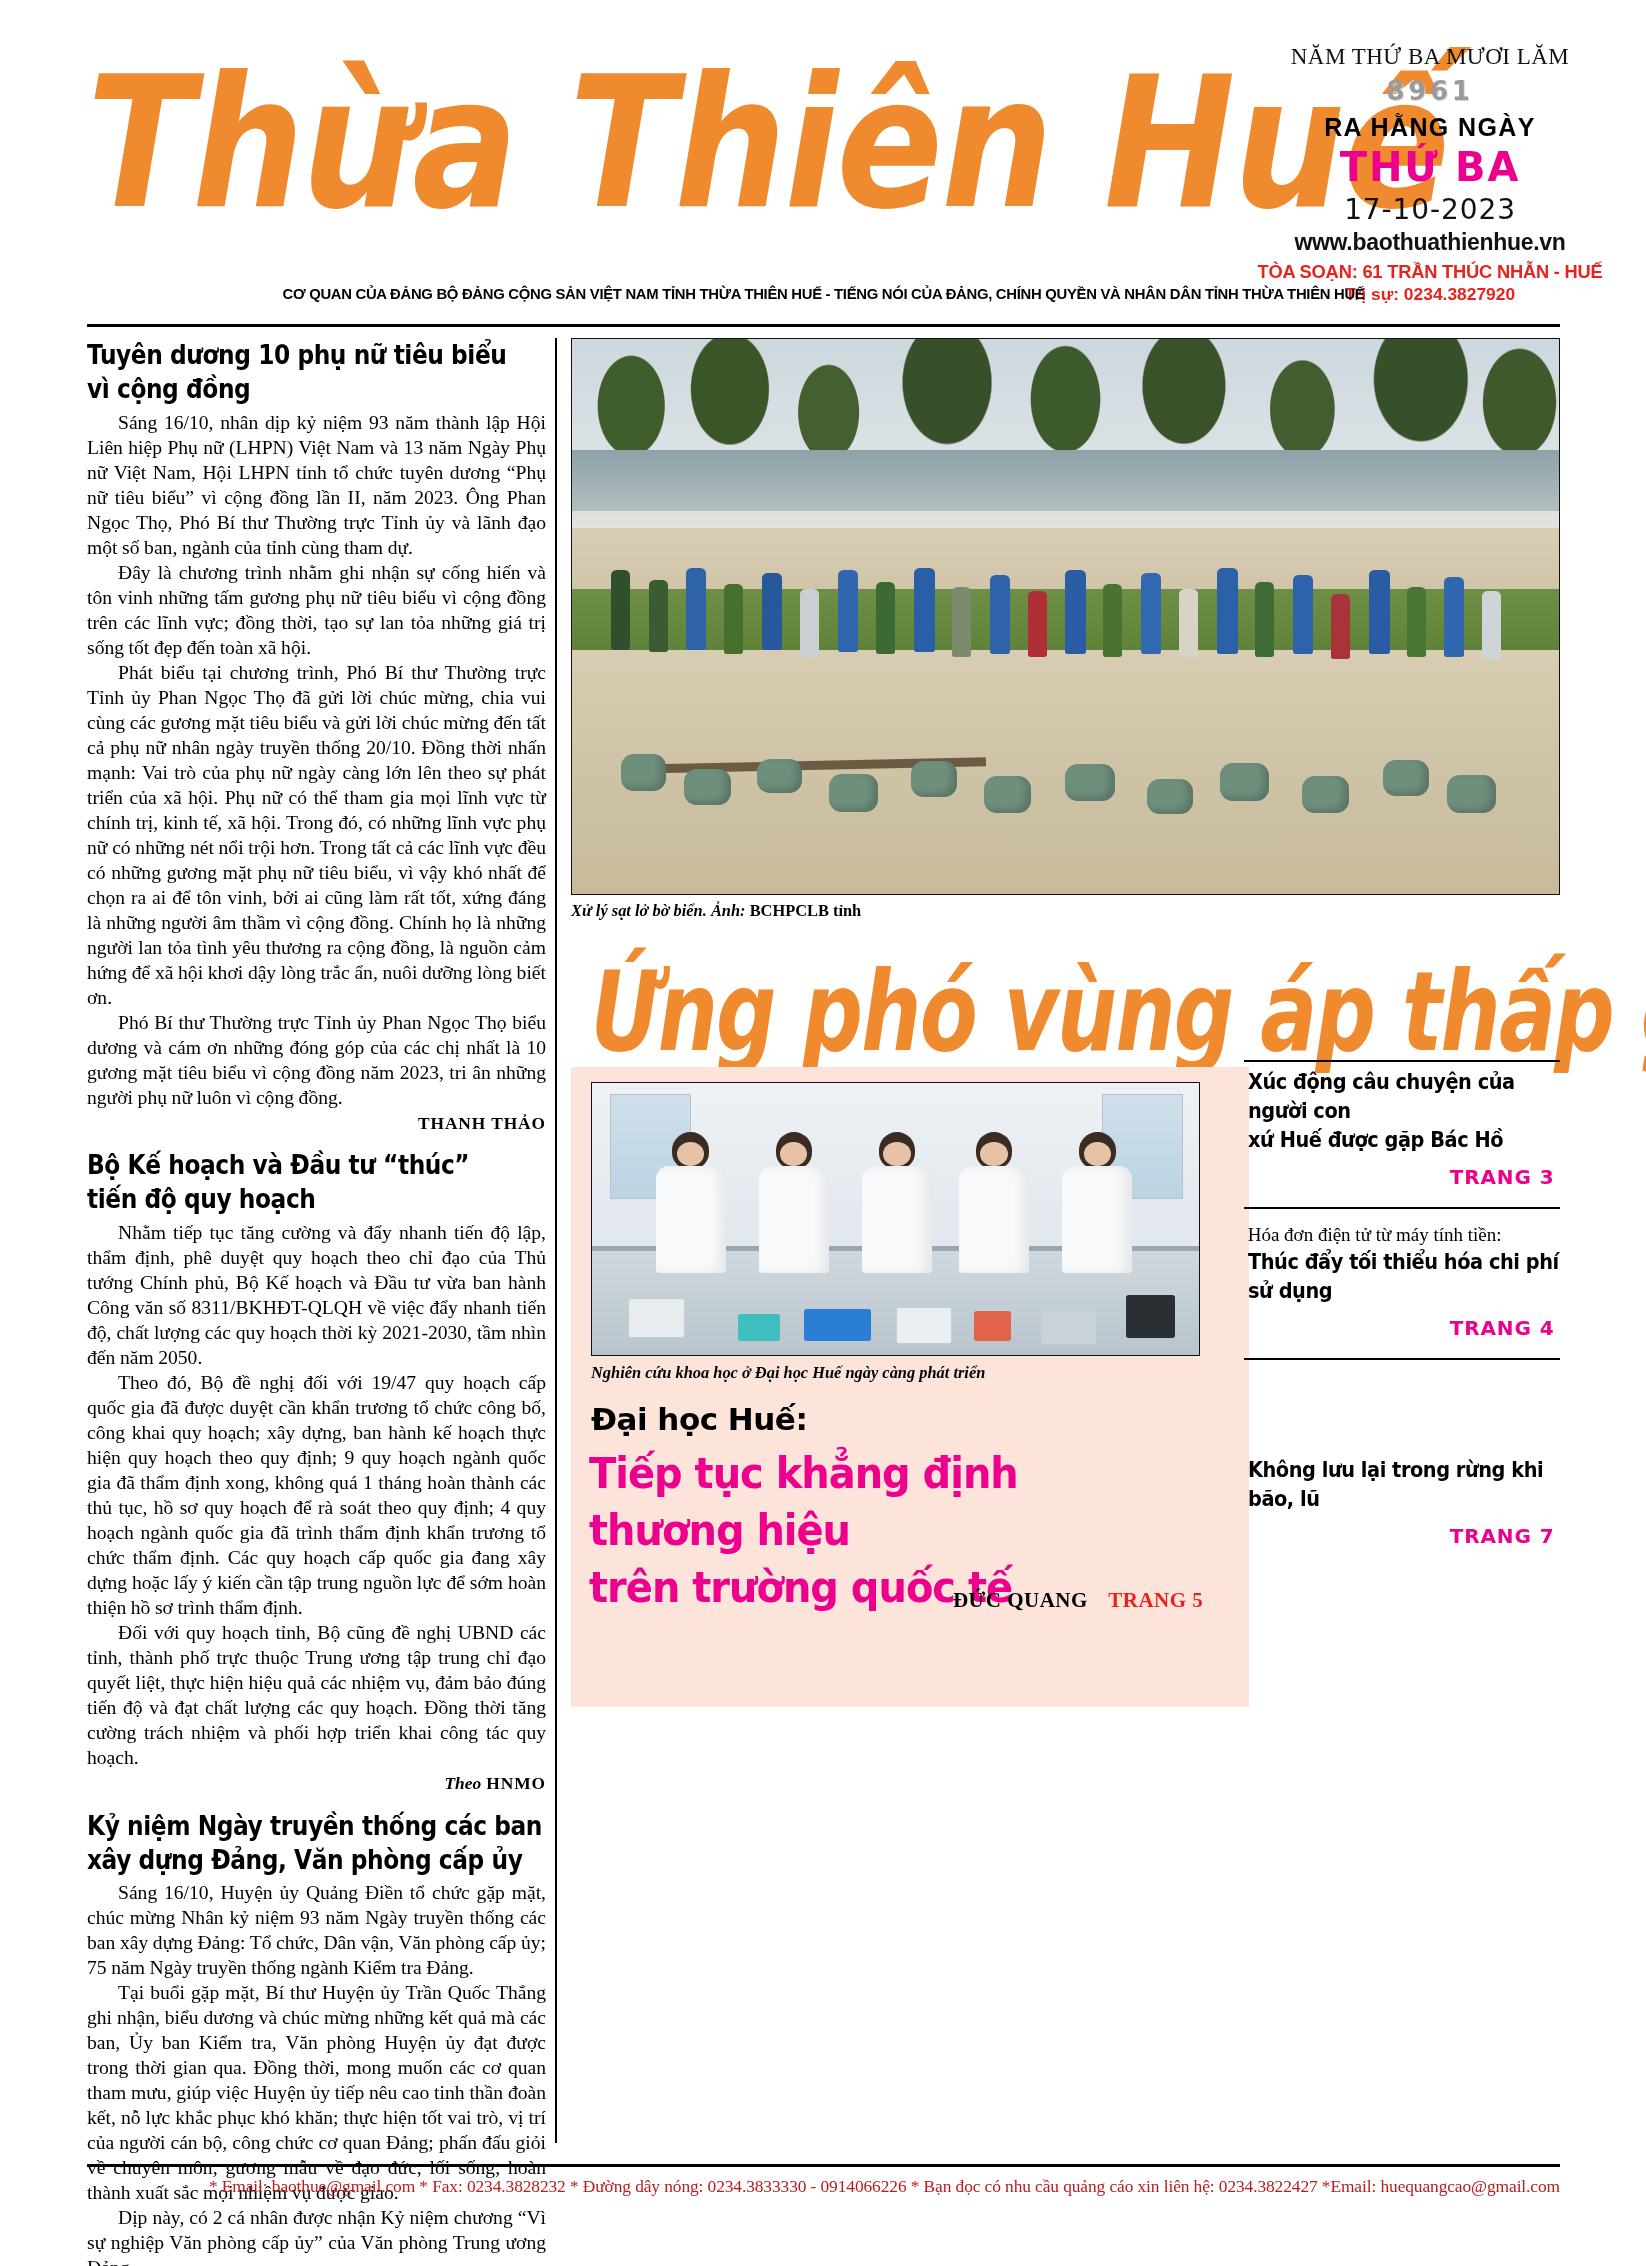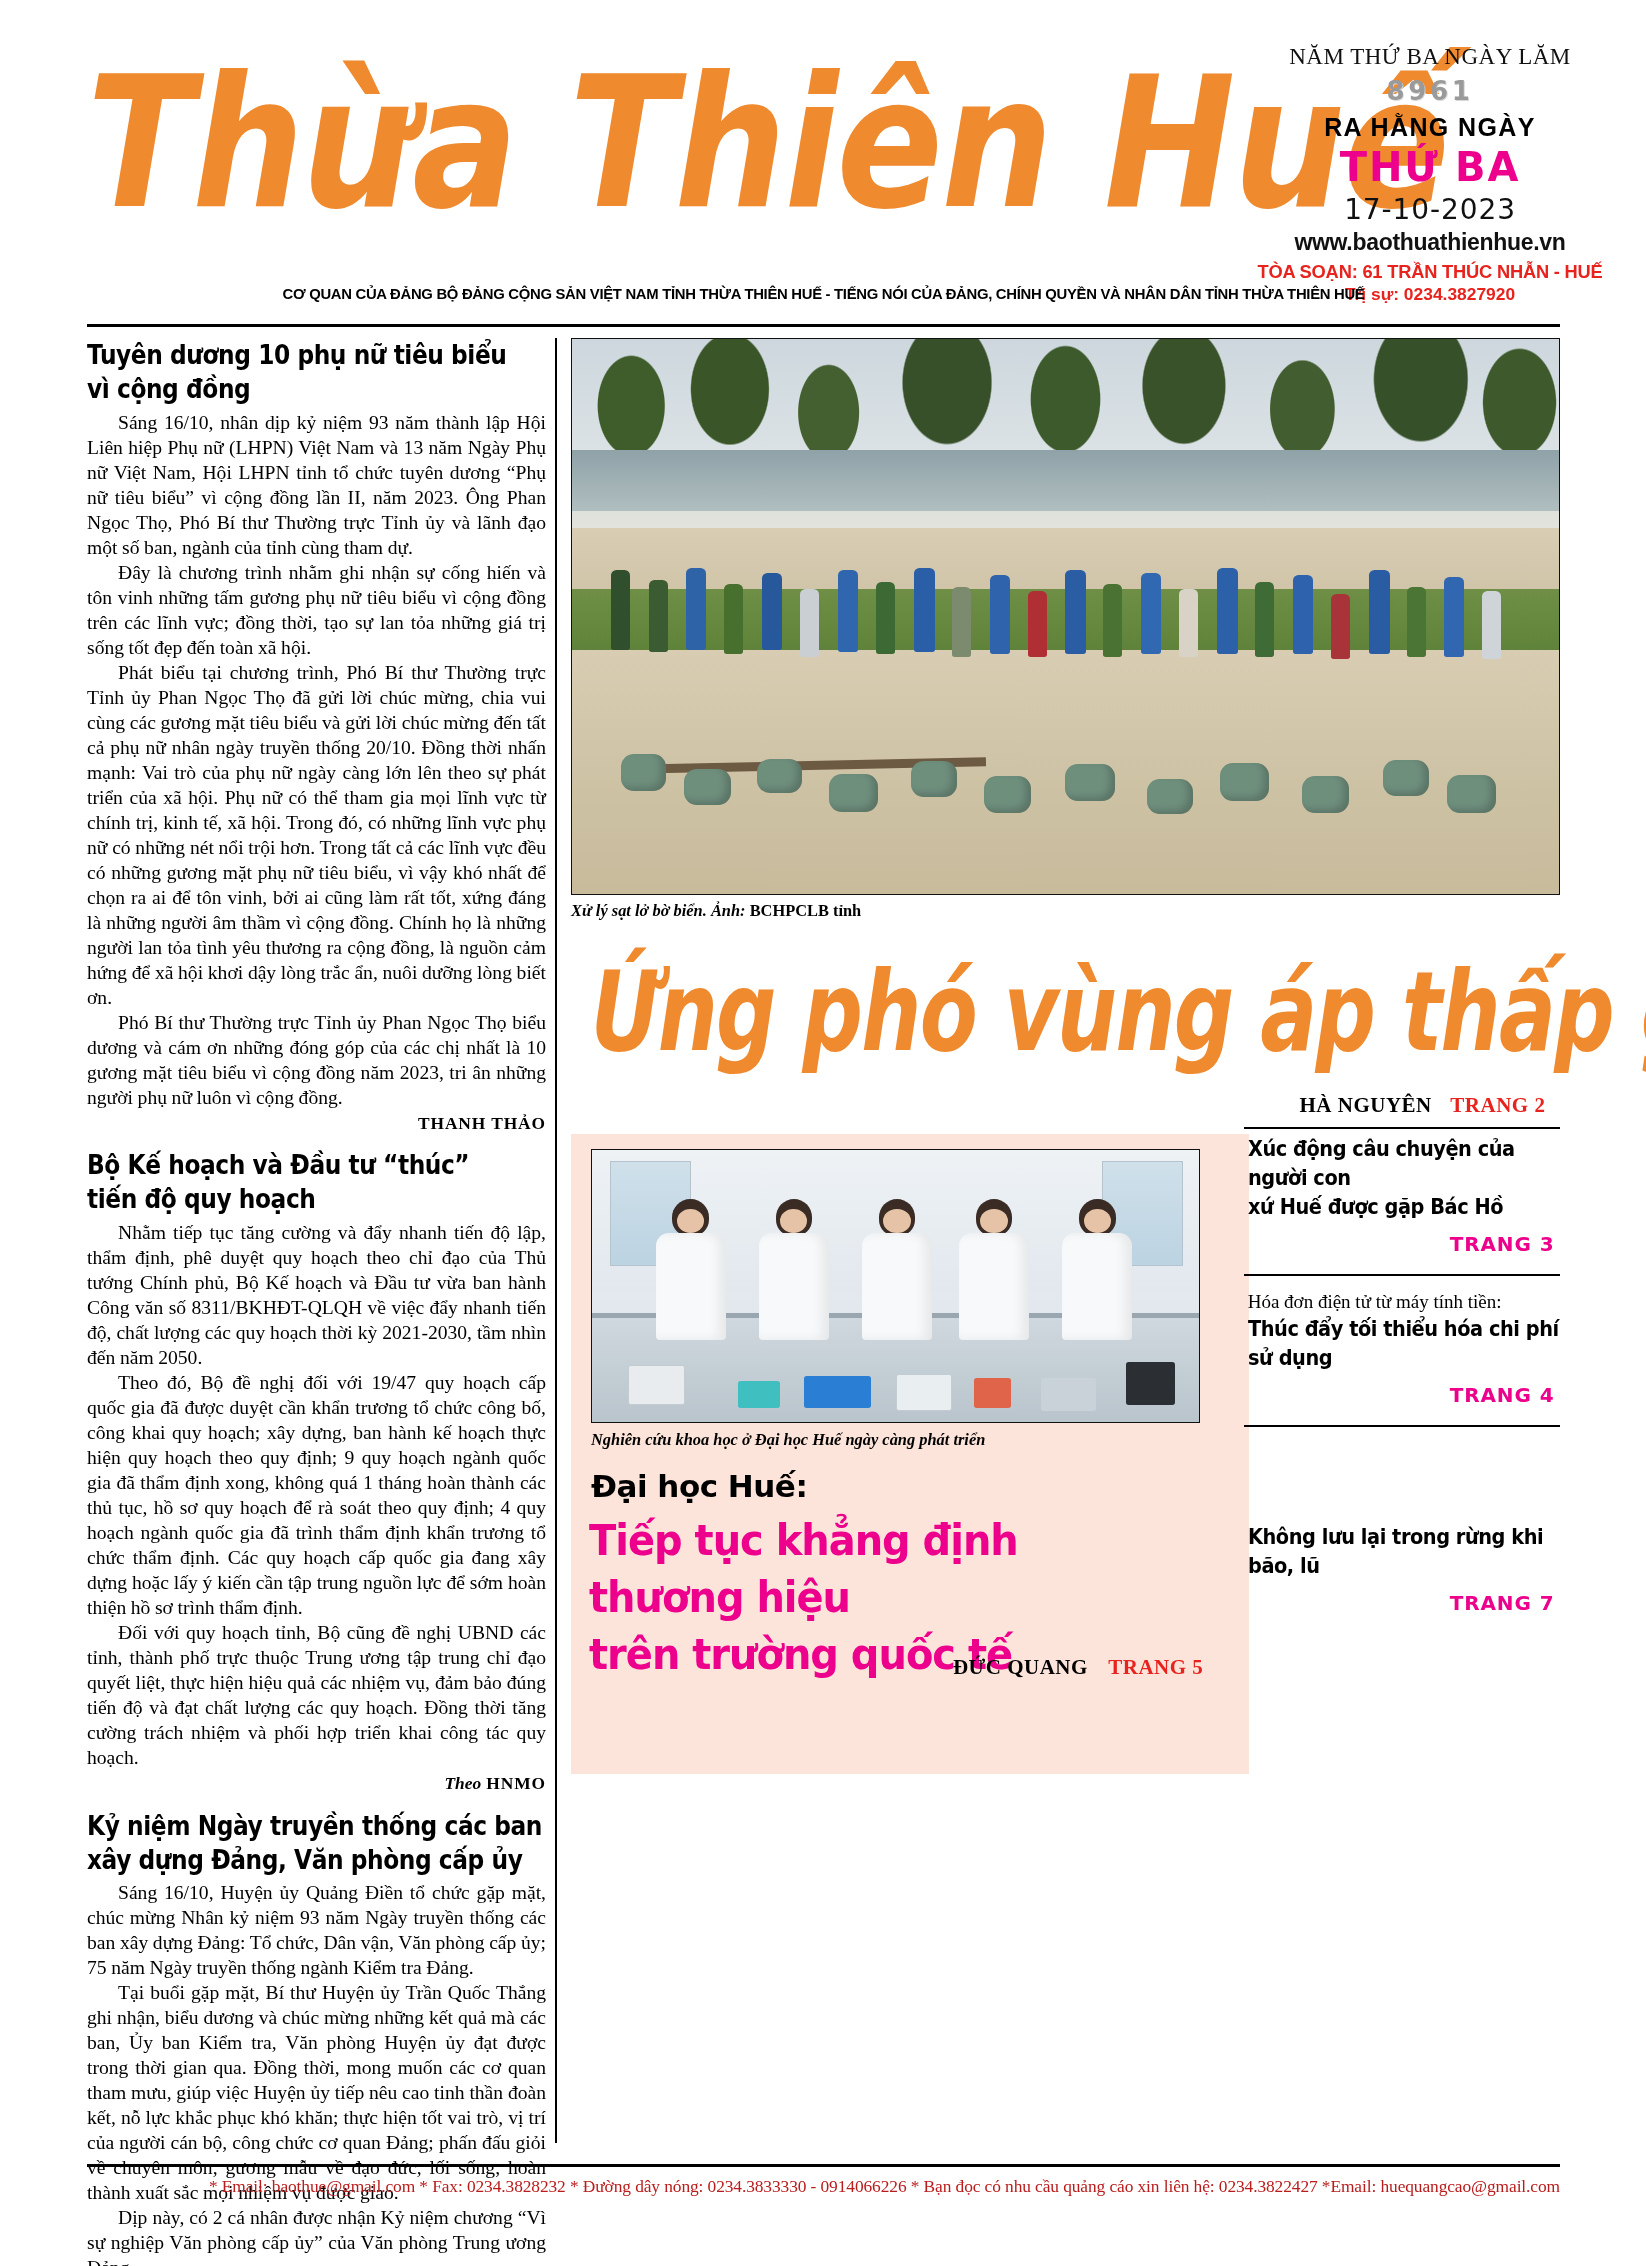--- a/index.html
+++ b/index.html
@@ -238,21 +238,21 @@
 </style>
 </head>
 <body>
 
 <div class="page">
 
   <div class="masthead">
     <div class="masthead-title">Thừa Thiên Huế</div>
 
     <div class="masthead-right">
-      <div class="mh-year">NĂM THỨ BA NGÀY LĂM</div>
+      <div class="mh-year">NĂM THỨ BA MƯƠI LĂM</div>
       <div class="mh-issue">8961</div>
       <div class="mh-daily">RA HẰNG NGÀY</div>
       <div class="mh-weekday">THỨ BA</div>
       <div class="mh-date">17-10-2023</div>
       <div class="mh-web">www.baothuathienhue.vn</div>
       <div class="mh-office">TÒA SOẠN: 61 TRẦN THÚC NHẪN - HUẾ</div>
       <div class="mh-phone">Trị sự: 0234.3827920</div>
     </div>
   </div>
 
@@ -357,24 +357,20 @@
       </div>
 
       <div class="hero-caption">
         <span>Xử lý sạt lở bờ biển.</span>
         <span>Ảnh:</span>
         <span class="nm">BCHPCLB tỉnh</span>
       </div>
 
       <div class="big-head">Ứng phó vùng áp thấp gây mưa lớn</div>
 
-      <div class="big-head-byline">
-        <span>HÀ NGUYÊN</span>
-        <span class="pg">TRANG 2</span>
-      </div>
 
       <div class="lower">
         <div class="hrule-right"></div>
 
         <div class="lower-left">
           <div class="lab-photo">
             <div class="ph2-bg"></div>
             <div class="ph2-wall"></div>
             <div class="ph2-win" style="left:3%"></div>
             <div class="ph2-win" style="left:84%"></div>

